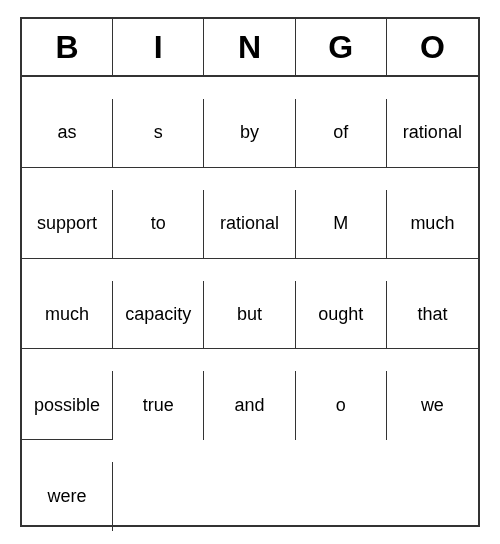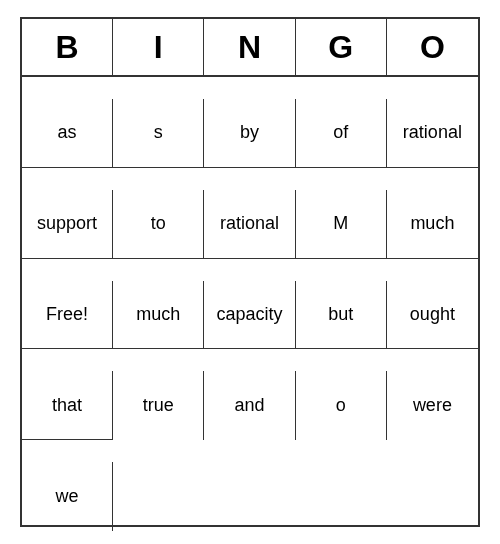--- a/index.html
+++ b/index.html
@@ -87,25 +87,25 @@
   <div class="bingo-cell">as</div>
       <div class="bingo-cell">s</div>
       <div class="bingo-cell">by</div>
       <div class="bingo-cell">of</div>
       <div class="bingo-cell">rational</div>
       <div class="bingo-cell">support</div>
       <div class="bingo-cell">to</div>
       <div class="bingo-cell">rational</div>
       <div class="bingo-cell">M</div>
       <div class="bingo-cell">much</div>
-      <div class="bingo-cell">Free!</div>
       <div class="bingo-cell">much</div>
       <div class="bingo-cell">capacity</div>
       <div class="bingo-cell">but</div>
       <div class="bingo-cell">ought</div>
       <div class="bingo-cell">that</div>
+      <div class="bingo-cell">possible</div>
       <div class="bingo-cell">true</div>
       <div class="bingo-cell">and</div>
       <div class="bingo-cell">o</div>
+      <div class="bingo-cell">we</div>
       <div class="bingo-cell">were</div>
-      <div class="bingo-cell">we</div>
     </div>
 </div>
 
 </body></html>

